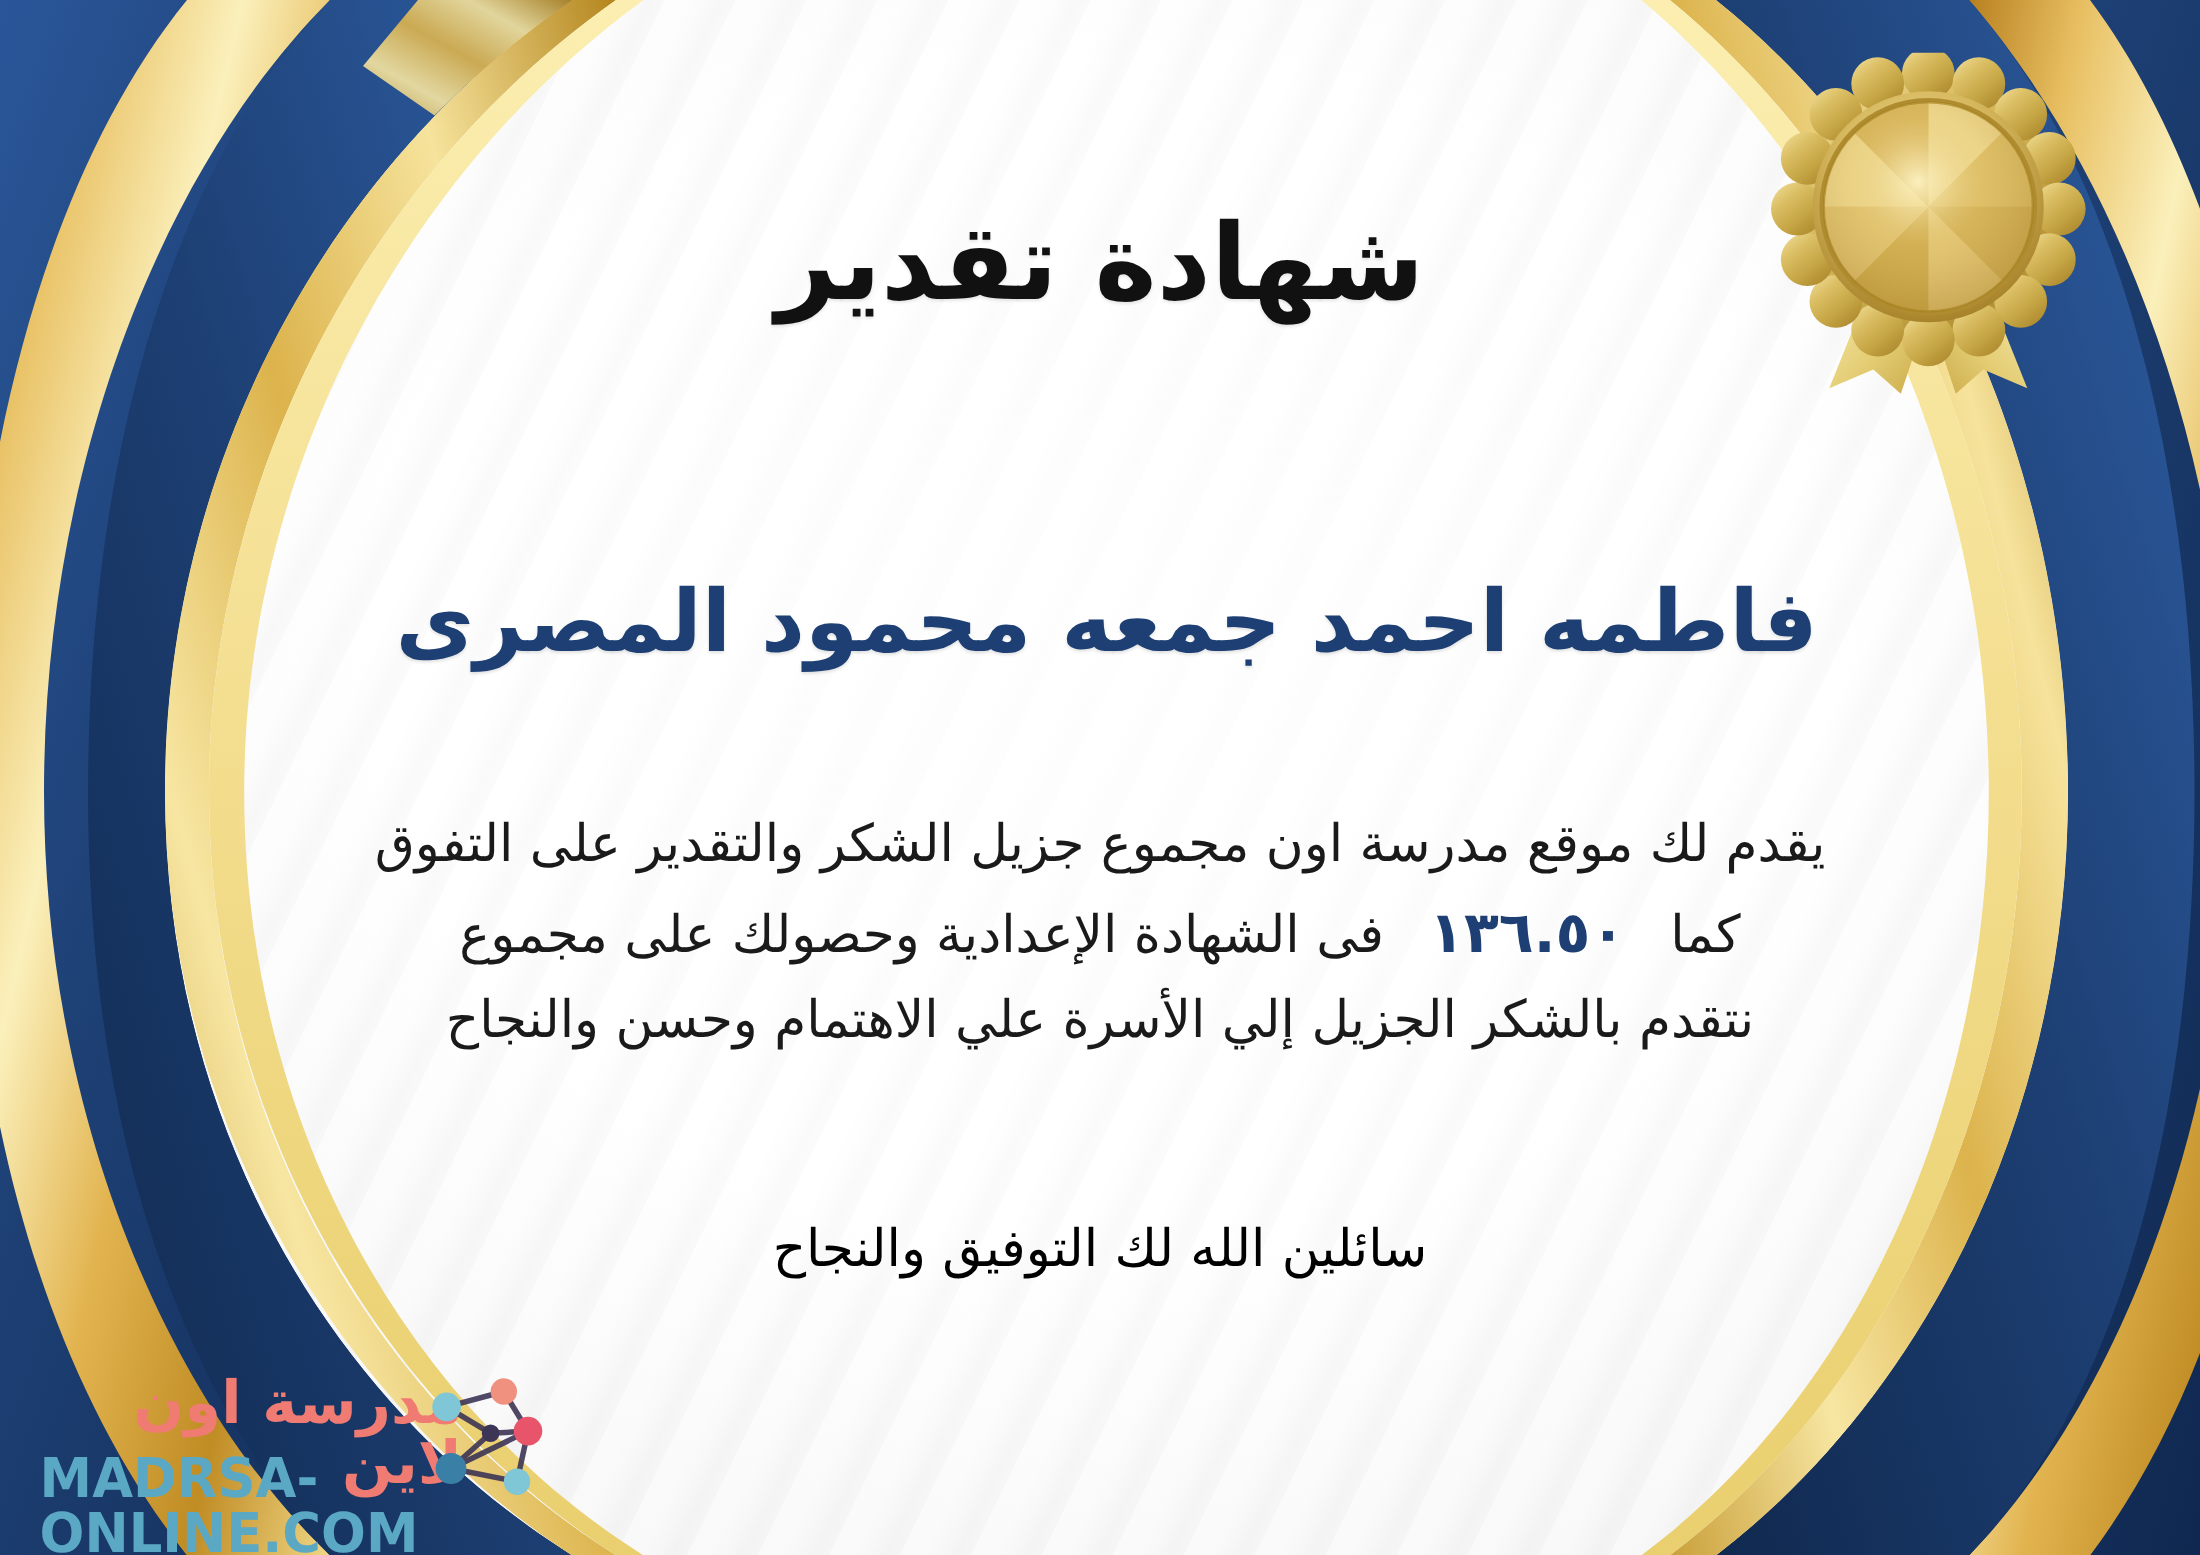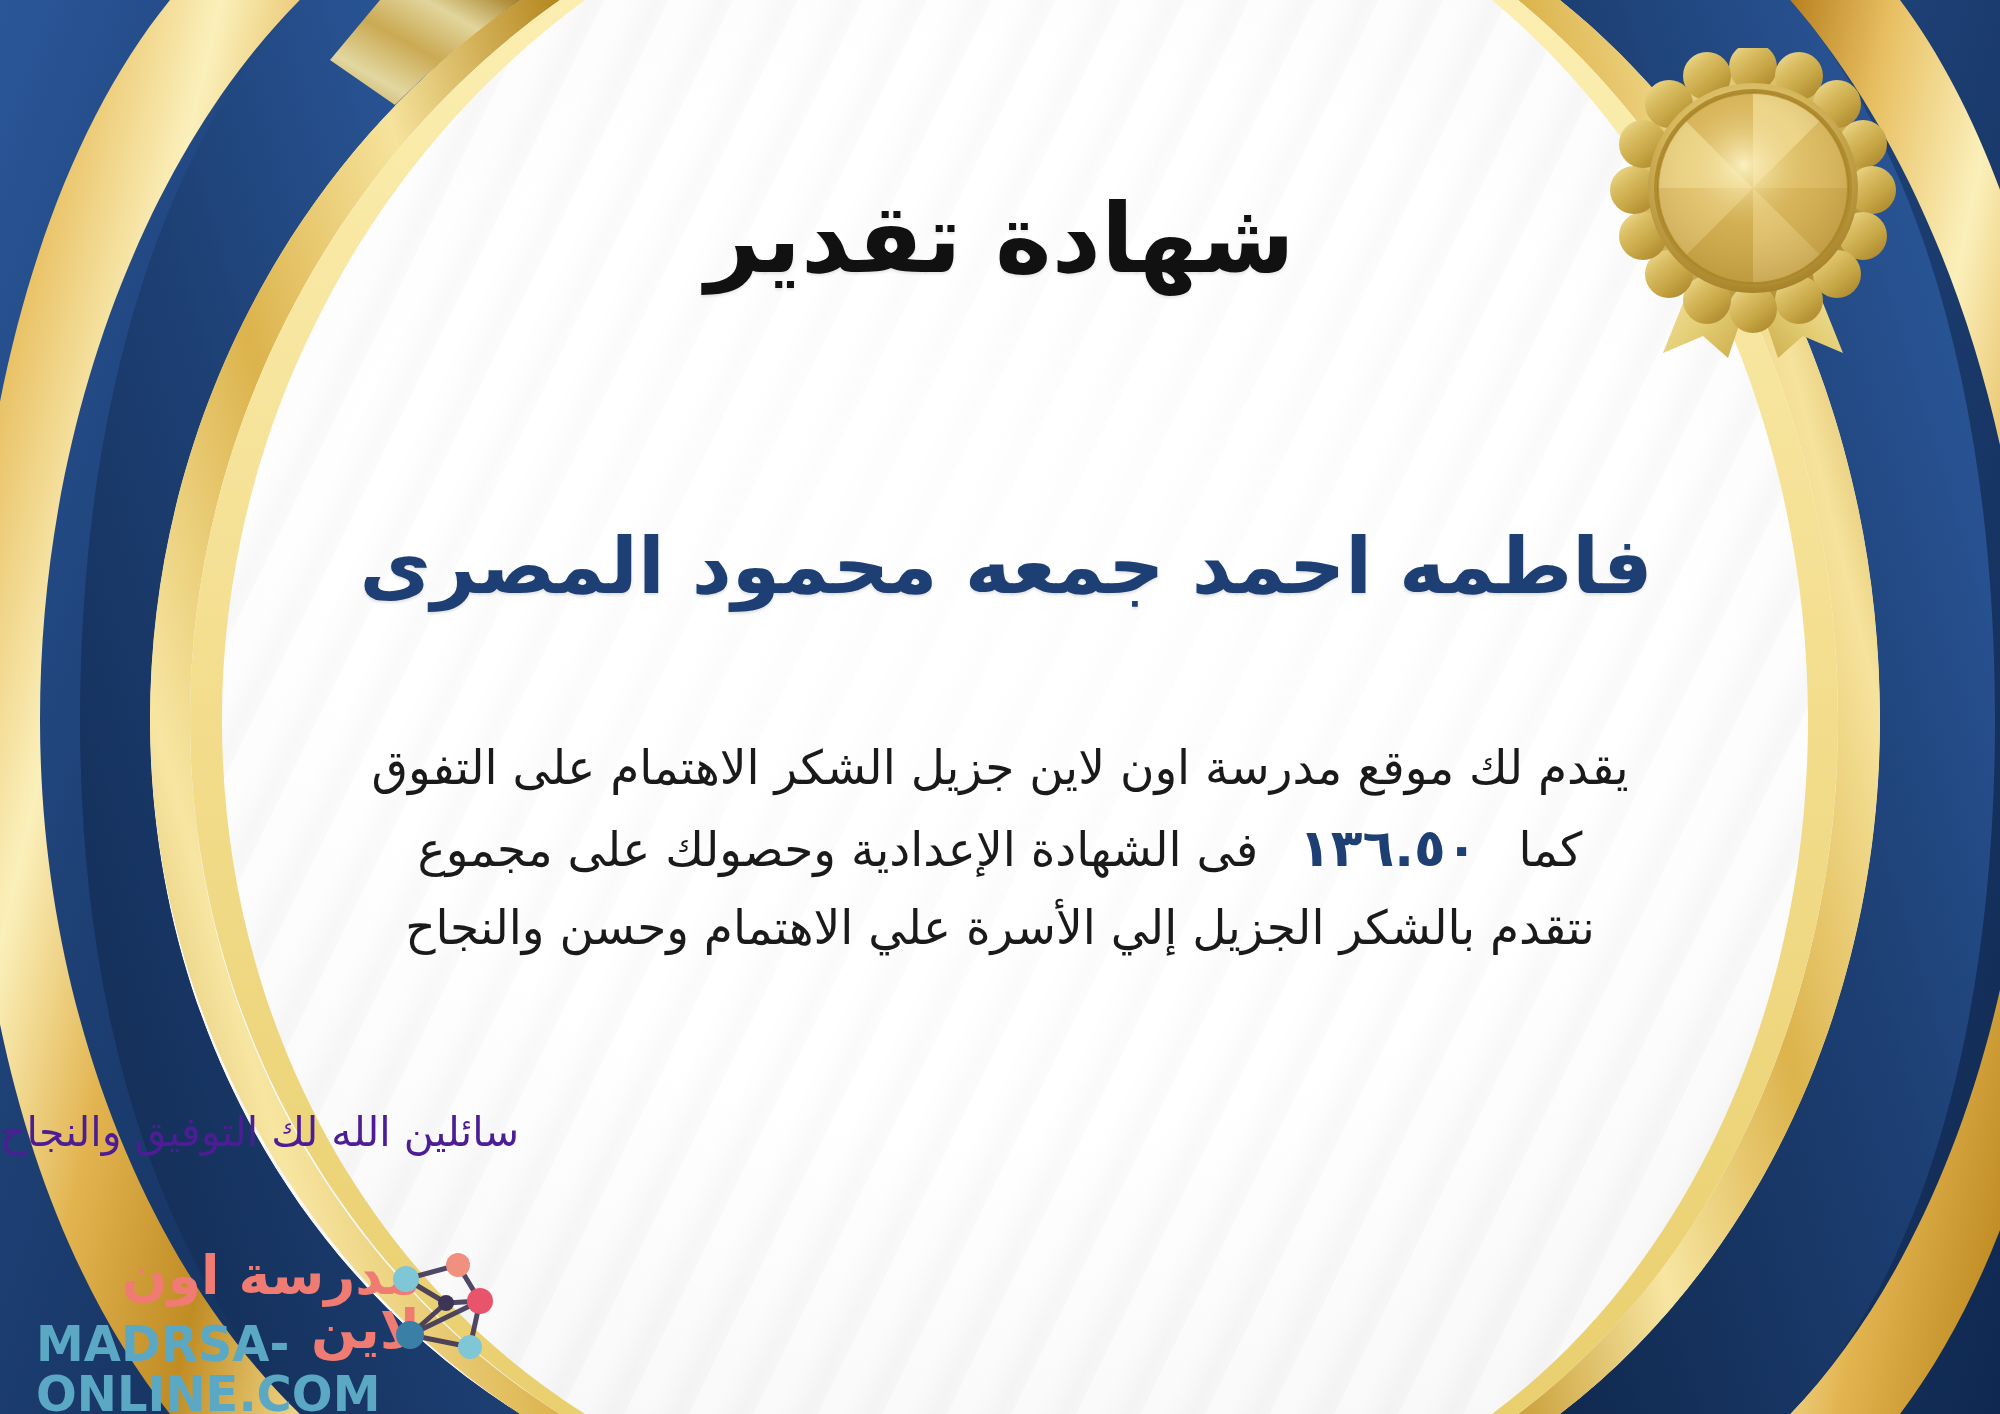--- a/index.html
+++ b/index.html
@@ -87,24 +87,24 @@
     color:#1d3f73;
     font-weight:700;
     font-size:52px;
     padding:0 26px;
     letter-spacing:1px;
   }
 
   .closing-line{
     position:absolute;
     top:1108px;left:0;right:0;
-    text-align:left;
-    font-size:41px;
+    text-align:center;
+    font-size:47px;
     font-weight:400;
-    color:#4c1d95;
+    color:#000000;
   }
 
   
   .medal{
     position:absolute;
     left:1608px;top:48px;
     width:290px;height:310px;
   }
 
   
@@ -303,21 +303,21 @@
     </g>
   </svg>
 
   <div class="content">
 
     <h1 class="cert-title">شهادة تقدير</h1>
 
     <div class="student-name">فاطمه احمد جمعه محمود  المصرى</div>
 
     <div class="body-block">
-      <span class="body-line">يقدم لك موقع مدرسة اون لاين جزيل الشكر  الاهتمام على التفوق</span>
+      <span class="body-line">يقدم لك موقع مدرسة اون مجموع جزيل الشكر  والتقدير على التفوق</span>
       <span class="body-line">
         <span>كما</span>
         <span class="score">١٣٦.٥٠</span>
         <span>فى الشهادة الإعدادية وحصولك على مجموع</span>
       </span>
       <span class="body-line">نتقدم  بالشكر الجزيل إلي الأسرة علي الاهتمام وحسن والنجاح</span>
     </div>
 
     <div class="closing-line">سائلين الله لك التوفيق  والنجاح</div>
   </div>

